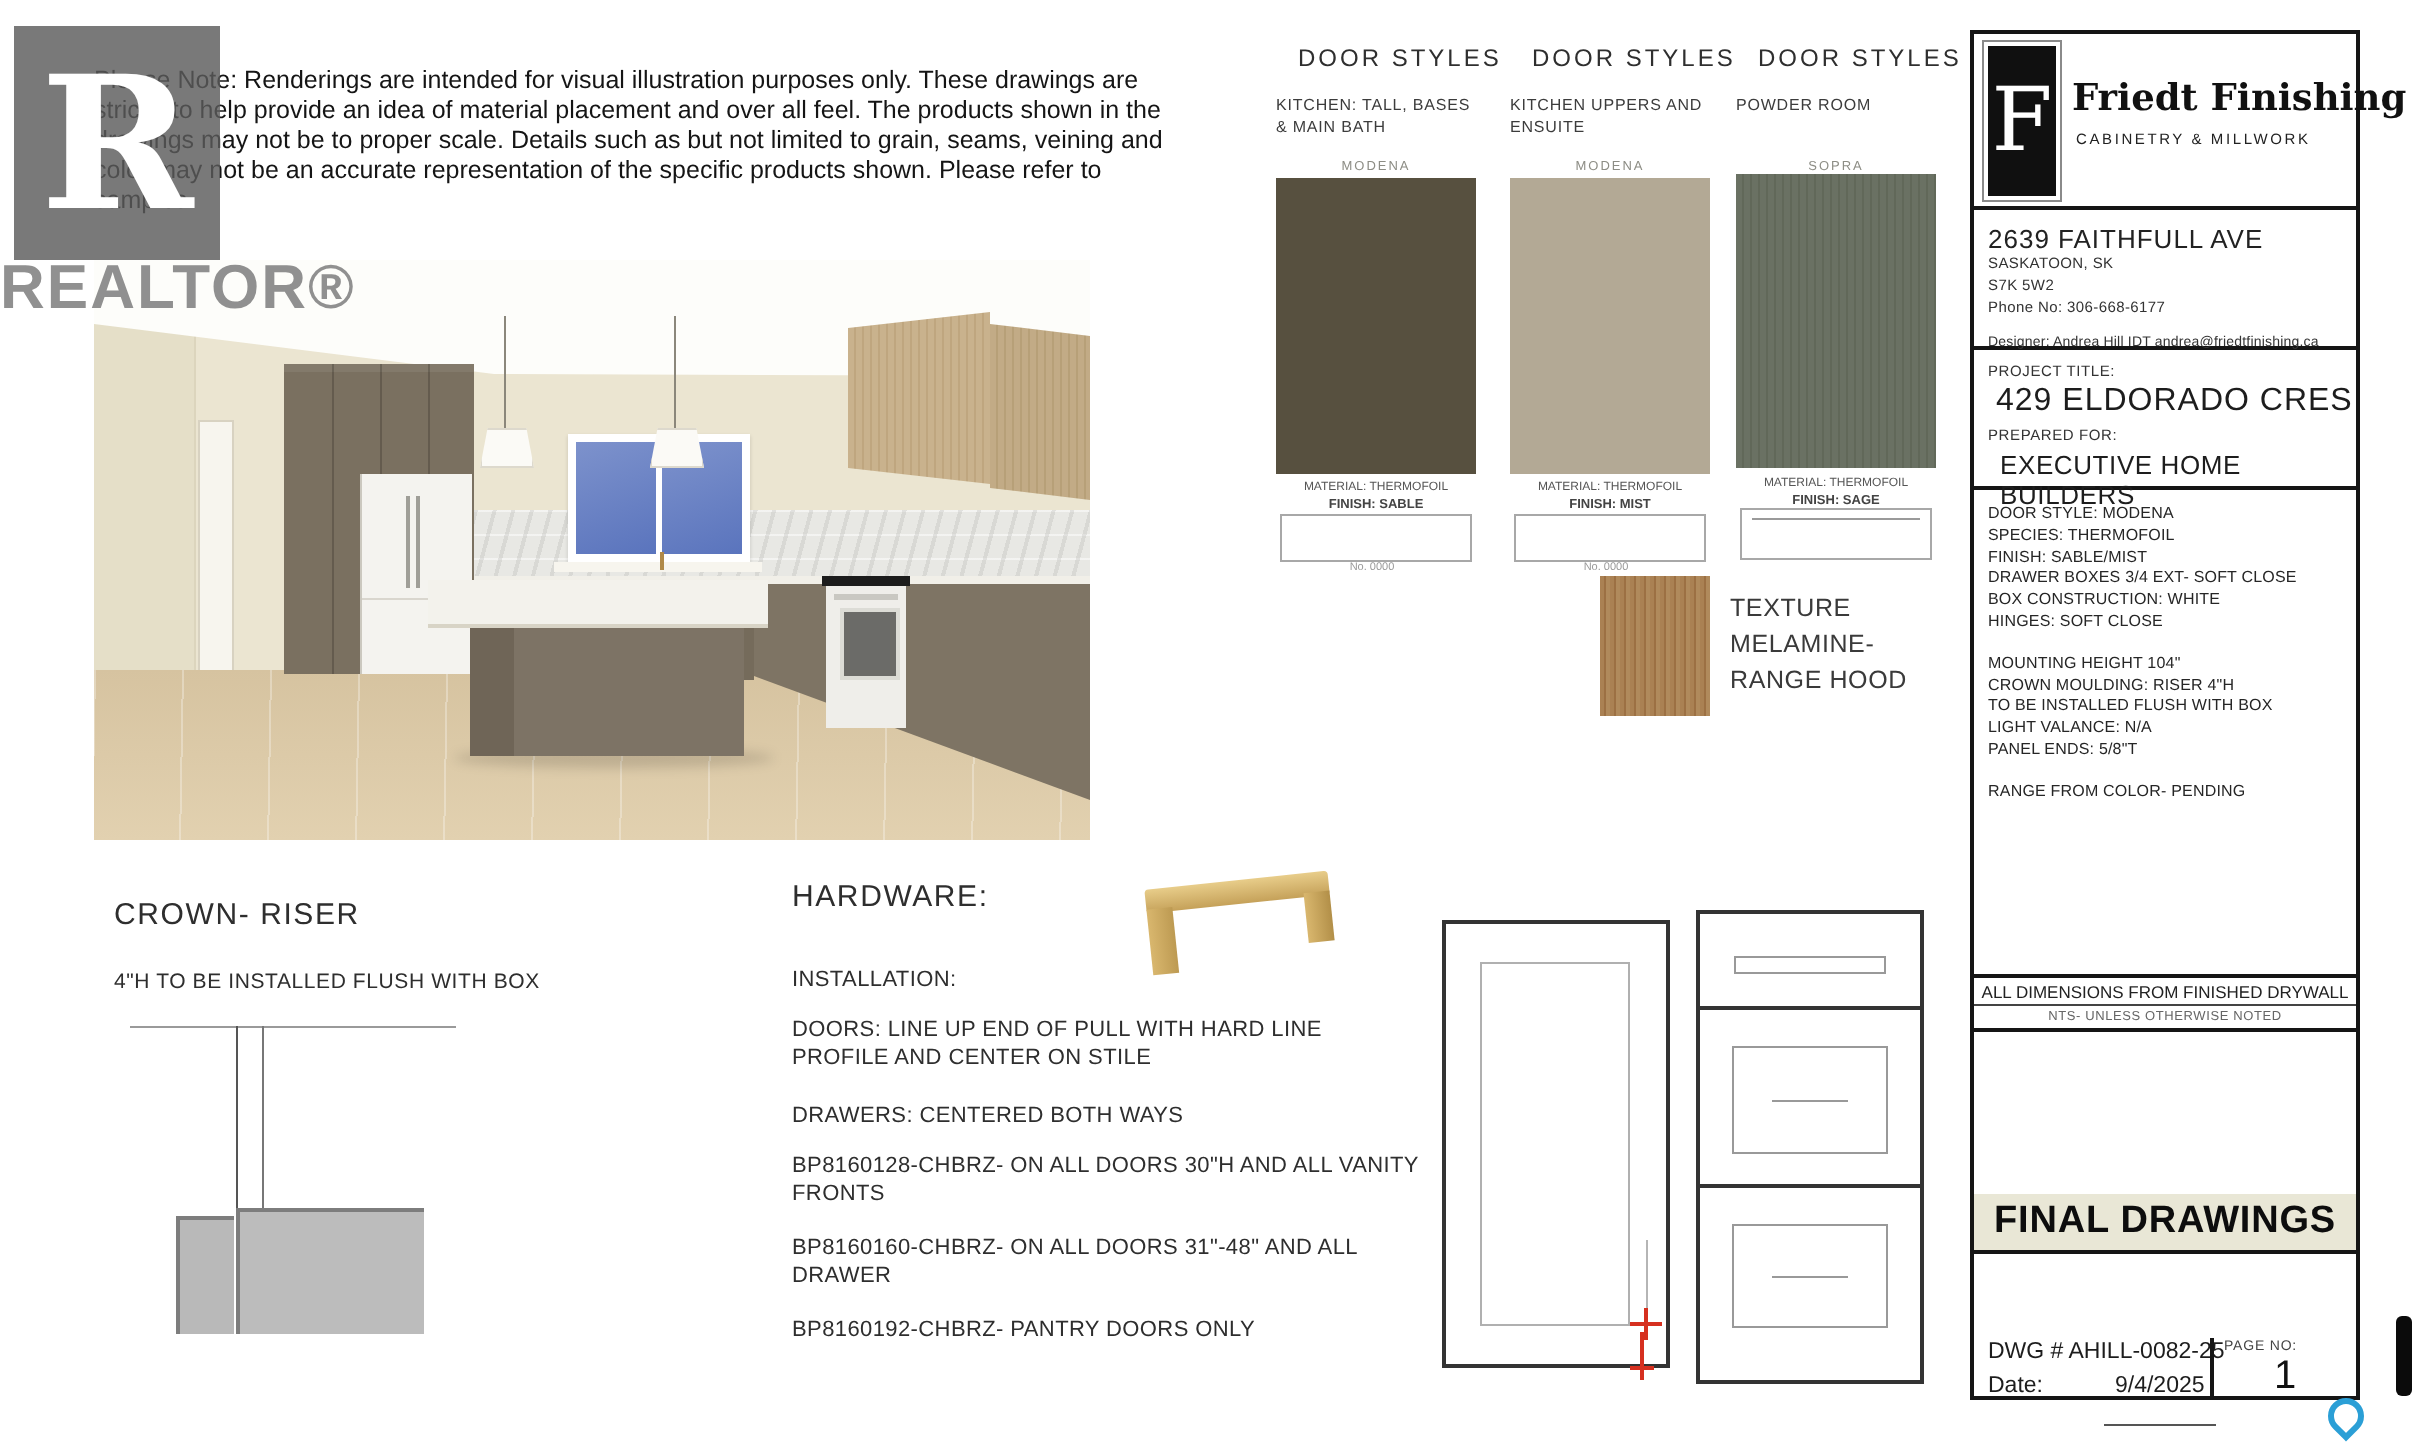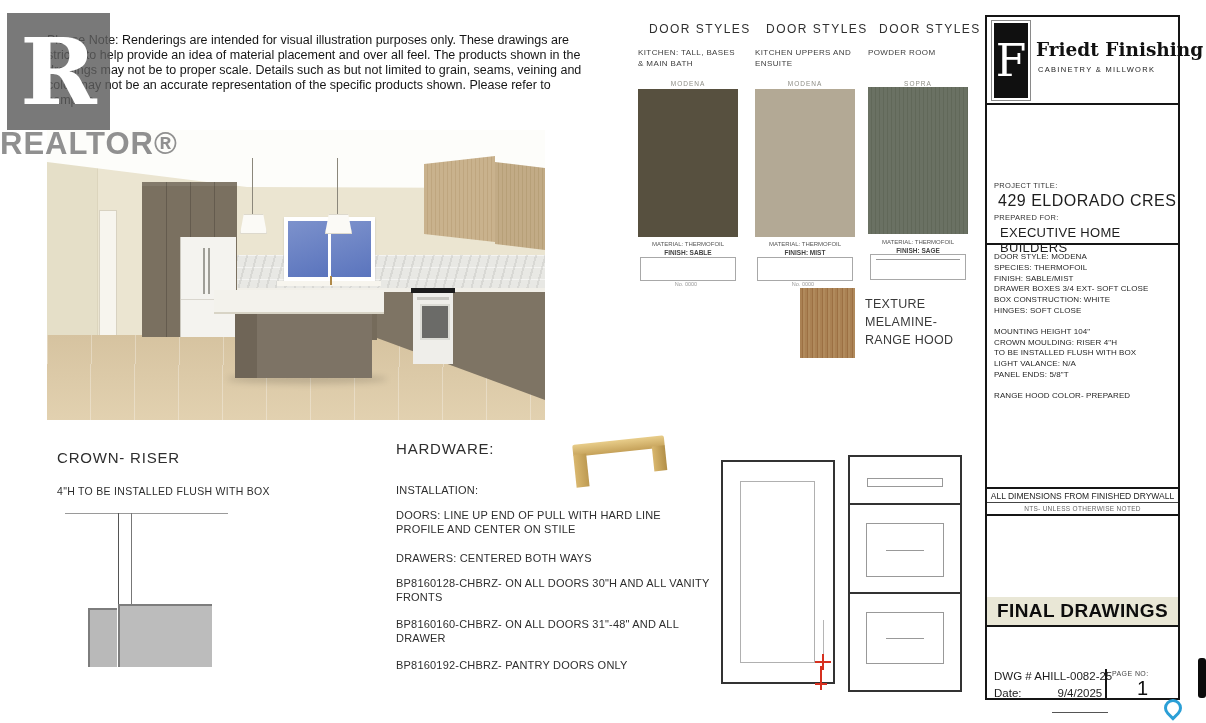--- a/index.html
+++ b/index.html
@@ -286,39 +286,46 @@
 </div>
 
 <div class="abs tb">
   <div class="tb-row tb-logo">
     <div class="tb-fbox">
         <span>F</span>
       </div>
     <div class="tb-brand">Friedt Finishing</div>
     <div class="tb-tag">CABINETRY &amp; MILLWORK</div>
   </div>
+  <div class="tb-row tb-address">
+    <div class="tb-addr1">2639 FAITHFULL AVE</div>
+    <div class="tb-small">SASKATOON, SK</div>
+    <div class="tb-small">S7K 5W2</div>
+    <div class="tb-small">Phone No: 306-668-6177</div>
+    <div class="tb-designer">Designer: Andrea Hill IDT andrea@friedtfinishing.ca</div>
+  </div>
   <div class="tb-row tb-project">
     <div class="tb-lab">PROJECT TITLE:</div>
     <div class="tb-ptitle">429 ELDORADO CRES</div>
     <div class="tb-lab">PREPARED FOR:</div>
     <div class="tb-pfor">EXECUTIVE HOME BUILDERS</div>
   </div>
   <div class="tb-row tb-specs">
     <div>DOOR STYLE: MODENA</div>
     <div>SPECIES: THERMOFOIL</div>
     <div>FINISH: SABLE/MIST</div>
     <div>DRAWER BOXES 3/4 EXT- SOFT CLOSE</div>
     <div>BOX CONSTRUCTION: WHITE</div>
     <div>HINGES: SOFT CLOSE</div>
     <div class="mt10">MOUNTING HEIGHT 104"</div>
     <div>CROWN MOULDING: RISER 4"H</div>
     <div>TO BE INSTALLED FLUSH WITH BOX</div>
     <div>LIGHT VALANCE: N/A</div>
     <div>PANEL ENDS: 5/8"T</div>
-    <div class="mt10">RANGE HOOD COLOR- PREPARED</div>
+    <div class="mt10">RANGE FROM COLOR- PENDING</div>
   </div>
   <div class="tb-row tb-dims">ALL DIMENSIONS FROM FINISHED DRYWALL</div>
   <div class="tb-row tb-nts">NTS- UNLESS OTHERWISE NOTED</div>
   <div class="tb-row tb-final">FINAL DRAWINGS</div>
   <div class="tb-row tb-bottom">
     <div class="tb-dwg">DWG # AHILL-0082-25</div>
     <div class="tb-date"><span>Date:</span><span class="tb-dateval">9/4/2025</span></div>
     <div class="tb-pagecell">
       <div class="tb-pagelab">PAGE NO:</div>
       <div class="tb-pageno">1</div>

